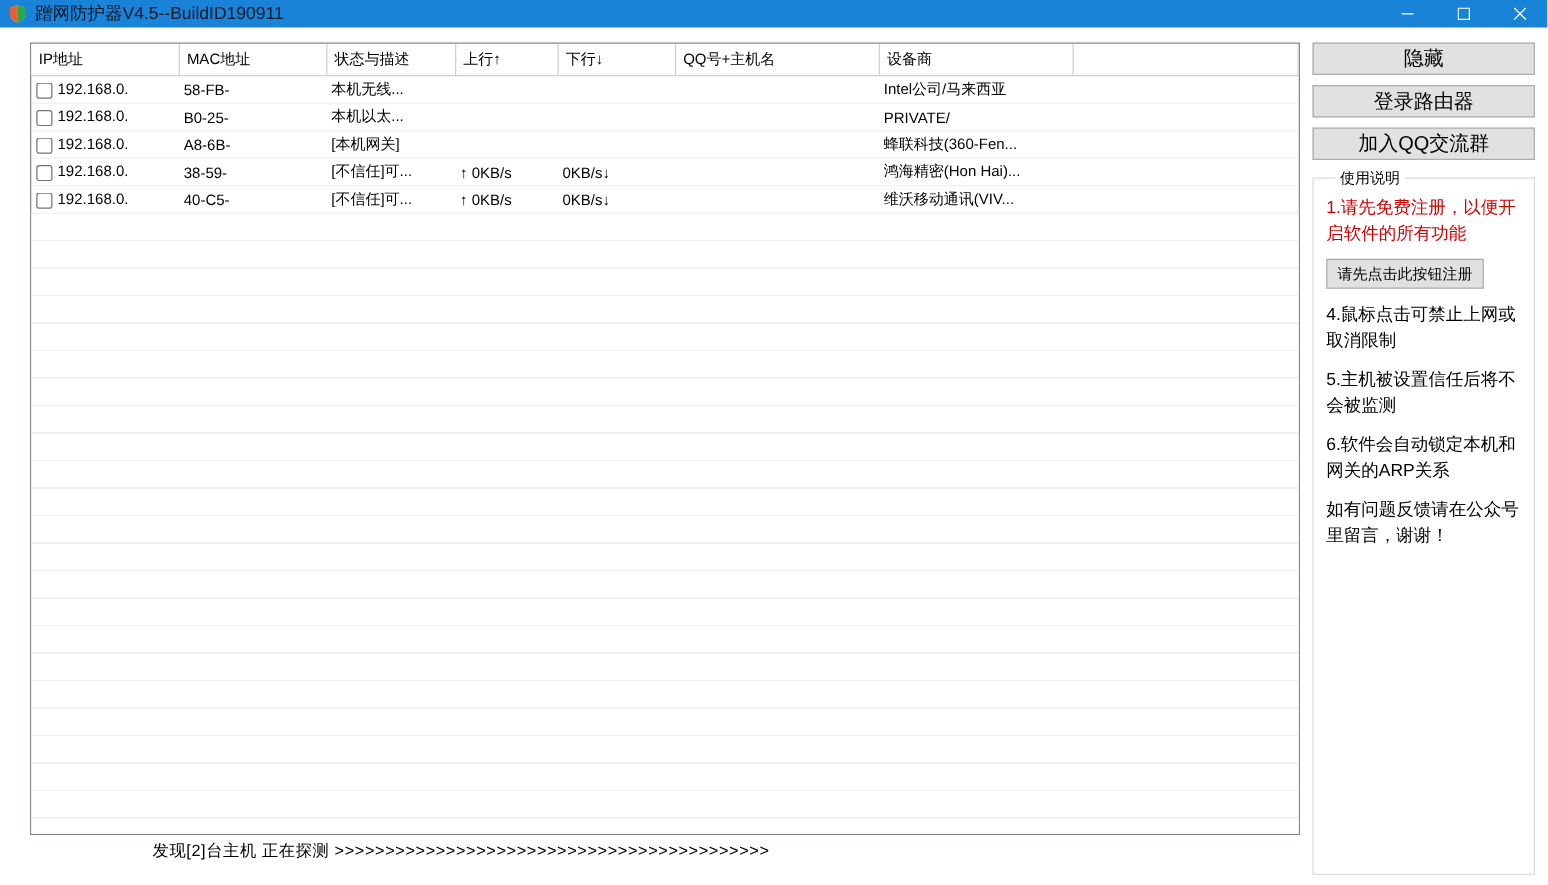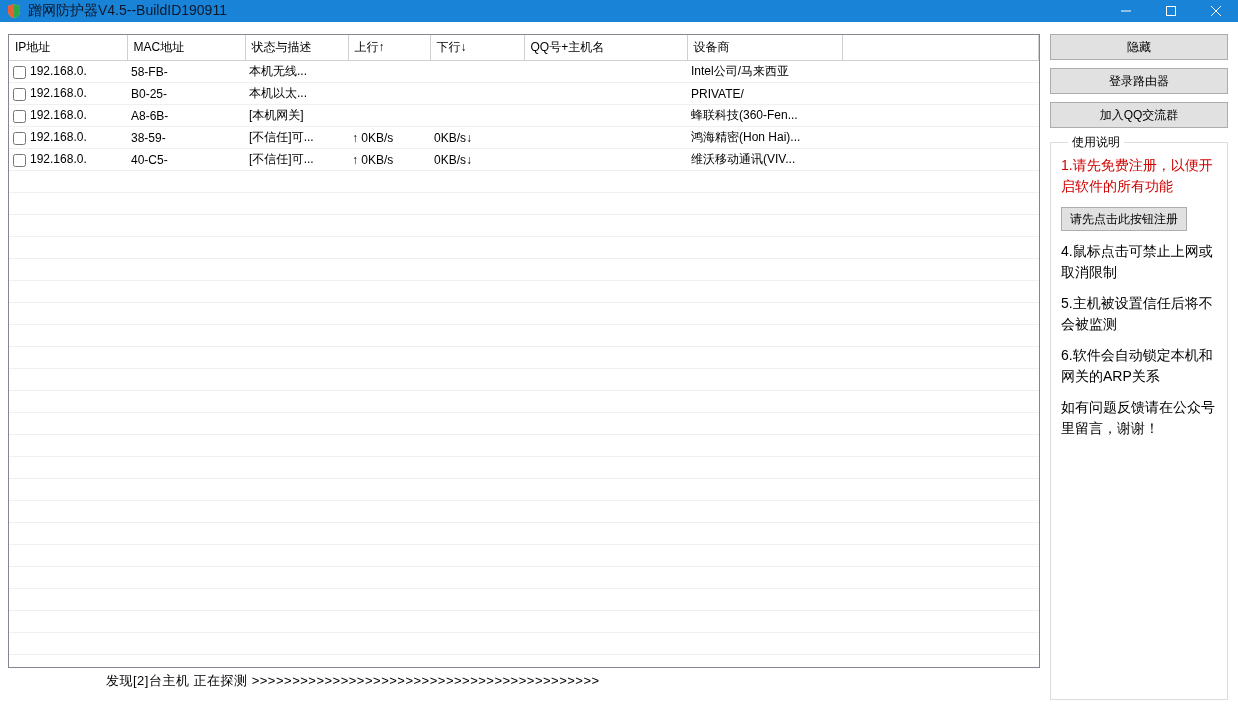--- a/index.html
+++ b/index.html
@@ -39,21 +39,21 @@
   height: 30px;
   display: flex;
   align-items: center;
   justify-content: center;
   color: #fff;
 }
 .titlebar .win-btn svg { stroke: #fff; }
 .content-area {
   flex: 1;
   display: flex;
-  padding: 12px 10px 8px 8px;
+  padding: 12px 10px 8px 24px;
   gap: 10px;
 }
 .table-panel {
   flex: 1;
   display: flex;
   flex-direction: column;
 }
 .table-wrapper {
   flex: 1;
   border: 1px solid #828790;
@@ -105,21 +105,21 @@
   width: 178px;
   display: flex;
   flex-direction: column;
   gap: 8px;
 }
 .side-btn {
   height: 26px;
   border: 1px solid #adadad;
   background: #e1e1e1;
   font-family: inherit;
-  font-size: 12px;
+  font-size: 16px;
   cursor: pointer;
 }
 .instruction-box {
   border: 1px solid #dcdcdc;
   padding: 12px 10px 12px 10px;
   position: relative;
   margin-top: 6px;
   flex: 1;
 }
 .instruction-box .legend {

